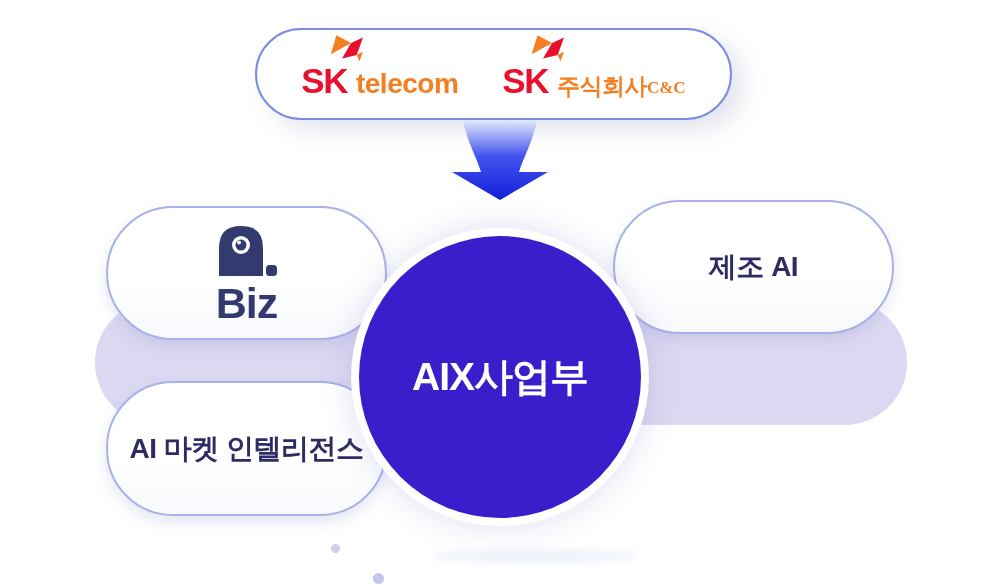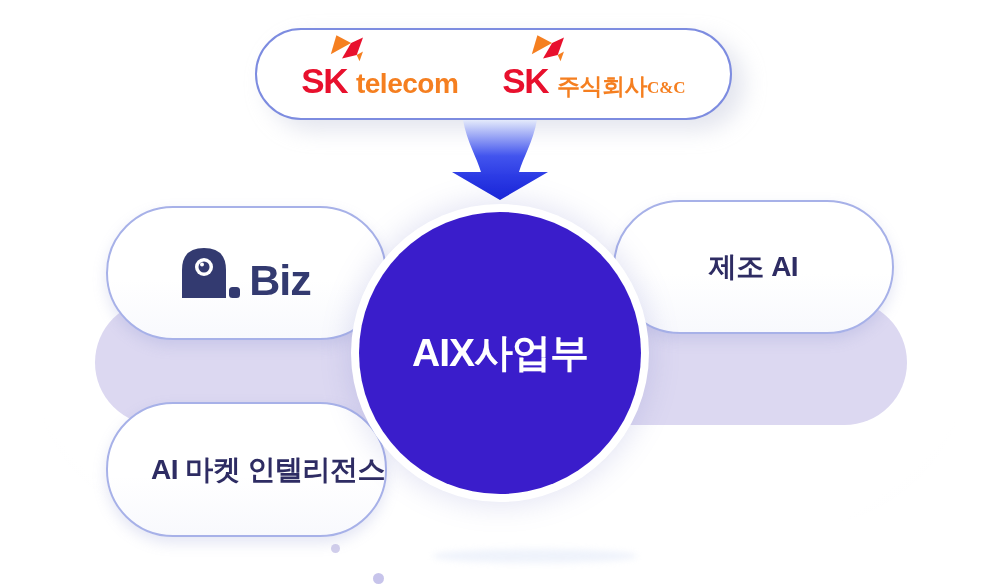--- a/index.html
+++ b/index.html
@@ -35,30 +35,30 @@
   }
   
   .pill{
     position:absolute;width:281px;height:134px;box-sizing:border-box;border-radius:67px;
     background:linear-gradient(180deg,#ffffff 55%,#f8f9fd 100%);
     border:2px solid var(--pill-border,#a7b1e8);
     display:flex;align-items:center;justify-content:center;
     box-shadow:0 6px 14px rgba(130,140,205,.22);
   }
   .pill.tl{left:106px;top:206px;} .pill.tr{left:613px;top:200px;}
-  .pill.bl{left:106px;top:402px;height:135px;justify-content:flex-end;} .pill.br{left:613px;top:385px;height:135px;}
+  .pill.bl{left:106px;top:381px;height:135px;} .pill.br{left:613px;top:385px;height:135px;}
   .pill-label{font-size:28px;font-weight:700;color:var(--navy,#2e2c63);letter-spacing:-0.5px;white-space:nowrap;}
   
-  .abiz{display:flex;align-items:flex-end;gap:9px;}
+  .abiz{display:flex;align-items:flex-end;gap:9px;flex-direction:column;}
   .abiz svg{width:58px;height:50px;display:block;}
   .adot-fill{fill:var(--abiz-navy,#333a70);}
   .biz-text{font-size:43px;font-weight:800;line-height:36px;color:var(--abiz-navy,#333a70);letter-spacing:-1px;}
   
   .circle{
-    position:absolute;left:359px;top:212px;width:282px;height:282px;border-radius:50%;
+    position:absolute;left:359px;top:236px;width:282px;height:282px;border-radius:50%;
     background:var(--circle,#3a1dcb);
     display:flex;align-items:center;justify-content:center;
     box-shadow:0 0 0 8px #ffffff, 0 0 28px 12px rgba(120,125,200,.20);
   }
   .circle-label{color:#ffffff;font-size:39px;font-weight:800;letter-spacing:-1px;white-space:nowrap;}
   
   .glow{position:absolute;left:432px;top:549px;width:206px;height:14px;border-radius:50%;
         background:#dbe4f7;opacity:.45;filter:blur(3px);}
   .dot-a{position:absolute;left:331px;top:544px;width:9px;height:9px;border-radius:50%;background:#b2aede;opacity:.6;}
   .dot-b{position:absolute;left:373px;top:573px;width:11px;height:11px;border-radius:50%;background:#a9a5e0;opacity:.65;}

